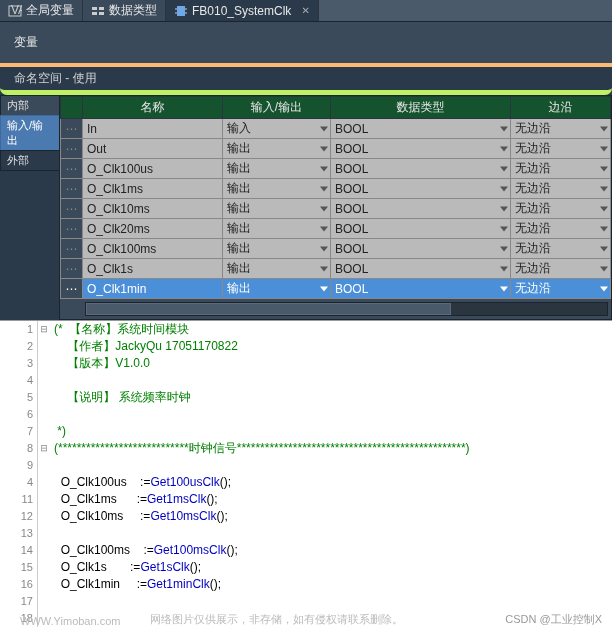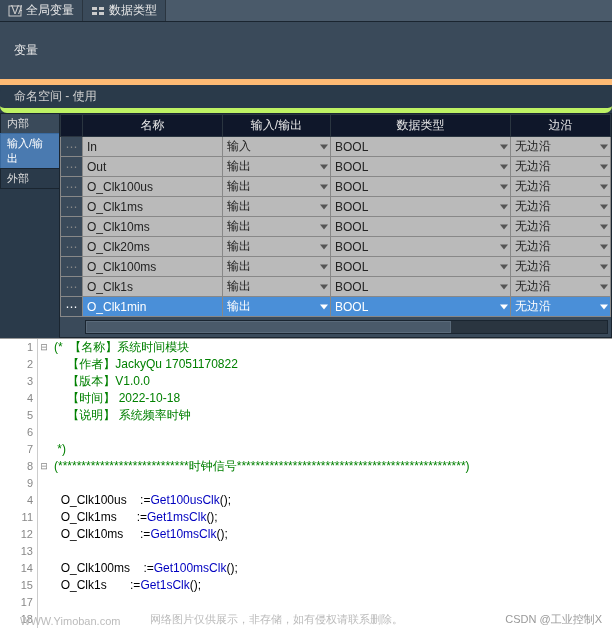--- a/index.html
+++ b/index.html
@@ -3,30 +3,30 @@
 <meta charset="utf-8">
 <style>
 * { margin: 0; padding: 0; box-sizing: border-box; font-family: "Microsoft YaHei", sans-serif; font-size: 12px; }
 body { background: #fff; width: 612px; height: 630px; overflow: hidden; position: relative; }
 .top-panel { background: #2a3a4a; }
 .tabs-bar { display: flex; align-items: center; background: #4a5a6a; border-bottom: 1px solid #1a2530; height: 22px; }
 .app-tab { display: flex; align-items: center; padding: 2px 8px; color: #e8e8e8; background: #3a4a5a; border-right: 1px solid #2a3540; height: 100%; gap: 4px; }
 .app-tab.active { background: #2a3a4a; }
 .tab-icon { width: 14px; height: 12px; display: inline-flex; }
 .close-x { margin-left: 6px; color: #aaa; font-size: 10px; }
-.var-bar { background: #3a4a5a; color: #e8e8e8; padding: 20px 14px; border-bottom: 6px solid #fdba74; }
+.var-bar { background: #3a4a5a; color: #e8e8e8; padding: 12px 14px; border-bottom: 4px solid #fdba74; }
 .ns-bar { background: #2a3a4a; color: #d0d0d0; padding: 3px 14px; border-bottom: 5px solid #bef264; border-radius: 7px; }
 .main-area { display: flex; background: #2a3a4a; }
 .side-tabs { width: 60px; display: flex; flex-direction: column; border-radius: 18px; }
 .side-tab { background: #2a3a4a; color: #ddd; padding: 2px 6px; border: 1px solid #1a2530; border-right: none; margin-bottom: -1px; font-size: 11px; }
 .side-tab.inner { background: #3a4a5a; }
 .side-tab.active { background: #4a7ab0; color: #fff; border-color: #3a6a9f; }
 .grid-area { flex: 1; border: 1px solid #1a2530; background: #3a4a5a; }
 table { width: 100%; border-collapse: collapse; table-layout: fixed; }
-th { background: #0f172a; color: #e8e8e8; font-weight: normal; padding: 2px 4px; border: 1px solid #2a3540; text-align: center; height: 20px; }
+th { background: #14532d; color: #e8e8e8; font-weight: normal; padding: 2px 4px; border: 1px solid #2a3540; text-align: center; height: 20px; }
 td { background: #bababa; border: 1px solid #888; padding: 1px 4px; height: 19px; color: #222; }
 tr.sel td { background: #4a8fd8; color: #fff; }
 .row-handle { width: 22px; background: #3a4a5a !important; color: #888; text-align: center; }
 tr.sel .row-handle { background: #3a4a5a !important; }
 .dd-cell { position: relative; padding-right: 16px; }
 .dd-arrow { position: absolute; right: 2px; top: 50%; transform: translateY(-50%); width: 0; height: 0; border-left: 4px solid transparent; border-right: 4px solid transparent; border-top: 5px solid #555; }
 tr.sel .dd-arrow { border-top-color: #fff; }
 .scroll-strip { background: #3a4a5a; padding: 3px; }
 .hscroll { height: 14px; background: #2a3540; border: 1px solid #1a2530; position: relative; margin-left: 22px; }
 .hscroll-thumb { position: absolute; left: 0; top: 0; bottom: 0; width: 70%; background: #4a5a6a; border: 1px solid #5a6a7a; }
@@ -62,20 +62,33 @@
       <span class="tab-icon">
           <svg viewBox="0 0 14 12">
             <rect x="1" y="2" width="5" height="3" fill="#ccc"></rect>
             <rect x="8" y="2" width="5" height="3" fill="#ccc"></rect>
             <rect x="1" y="7" width="5" height="3" fill="#ccc"></rect>
             <rect x="8" y="7" width="5" height="3" fill="#ccc"></rect>
           </svg>
         </span>
       <span>数据类型</span>
     </div>
+    <div class="app-tab active">
+      <span class="tab-icon">
+          <svg viewBox="0 0 14 12">
+            <rect x="3" y="1" width="8" height="10" fill="#6fa8e8"></rect>
+            <line x1="1" y1="4" x2="3" y2="4" stroke="#ccc"></line>
+            <line x1="1" y1="8" x2="3" y2="8" stroke="#ccc"></line>
+            <line x1="11" y1="4" x2="13" y2="4" stroke="#ccc"></line>
+            <line x1="11" y1="8" x2="13" y2="8" stroke="#ccc"></line>
+          </svg>
+        </span>
+      <span>FB010_SystemClk</span>
+      <span class="close-x">✕</span>
+    </div>
   </div>
   <div class="var-bar">变量</div>
   <div class="ns-bar">命名空间 - 使用</div>
 
   <div class="main-area">
     <div class="side-tabs">
       <div class="side-tab inner">内部</div>
       <div class="side-tab active">输入/输出</div>
       <div class="side-tab">外部</div>
     </div>
@@ -184,21 +197,20 @@
       <div class="code"><span class="cm">    【作者】JackyQu 17051170822</span></div>
     </div>
     <div class="code-line">
       <div class="gutter">3</div>
       <div class="fold"></div>
       <div class="code"><span class="cm">    【版本】V1.0.0</span></div>
     </div>
     <div class="code-line">
       <div class="gutter">4</div>
       <div class="fold"></div>
-      <div class="code"><span class="cm">    【时间】 2022-10-18</span></div>
     </div>
     <div class="code-line">
       <div class="gutter">5</div>
       <div class="fold"></div>
       <div class="code"><span class="cm">    【说明】 系统频率时钟</span></div>
     </div>
     <div class="code-line">
       <div class="gutter">6</div>
       <div class="fold"></div>
       <div class="code"><span></span></div>
@@ -241,20 +253,25 @@
       <div class="gutter">14</div>
       <div class="fold"></div>
       <div class="code"><span class="id">  O_Clk100ms    </span><span class="op">:=</span><span class="kw">Get100msClk</span><span class="op">();</span></div>
     </div>
     <div class="code-line">
       <div class="gutter">15</div>
       <div class="fold"></div>
       <div class="code"><span class="id">  O_Clk1s       </span><span class="op">:=</span><span class="kw">Get1sClk</span><span class="op">();</span></div>
     </div>
     <div class="code-line">
+      <div class="gutter">16</div>
+      <div class="fold"></div>
+      <div class="code"><span class="id">  O_Clk1min     </span><span class="op">:=</span><span class="kw">Get1minClk</span><span class="op">();</span></div>
+    </div>
+    <div class="code-line">
       <div class="gutter">17</div>
       <div class="fold"></div>
       <div class="code"><span></span></div>
     </div>
     <div class="code-line">
       <div class="gutter">18</div>
       <div class="fold"></div>
       <div class="code"><span></span></div>
     </div>
   </div>

